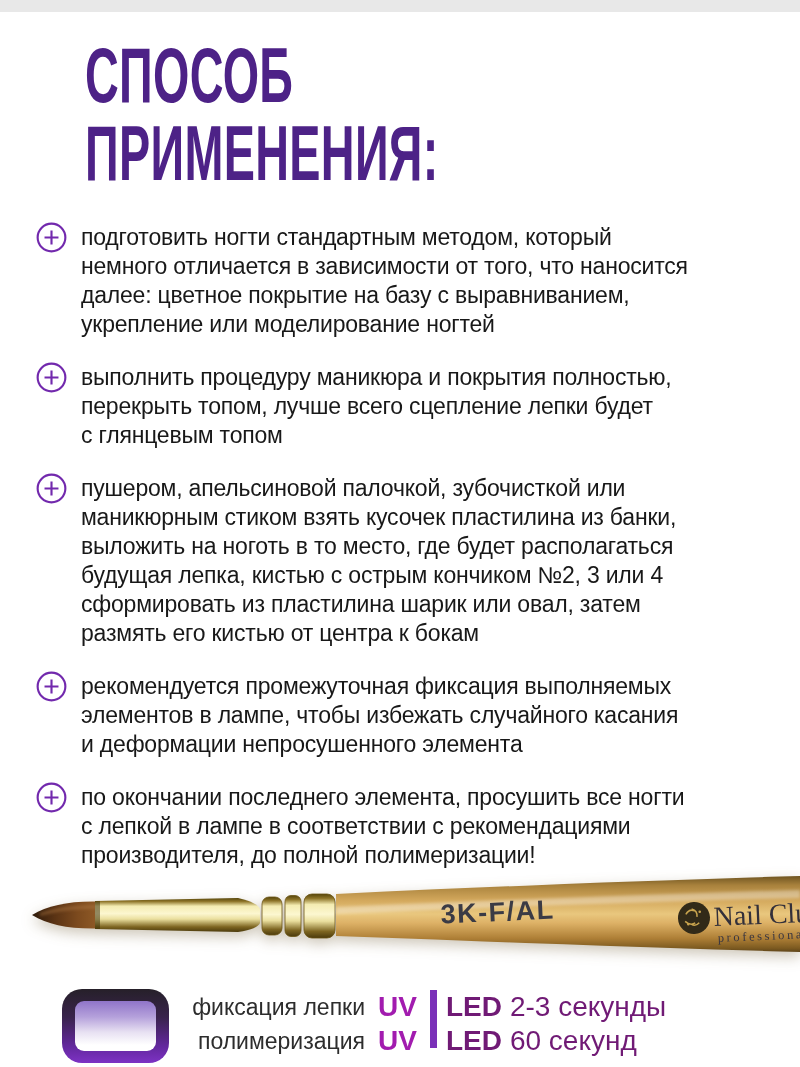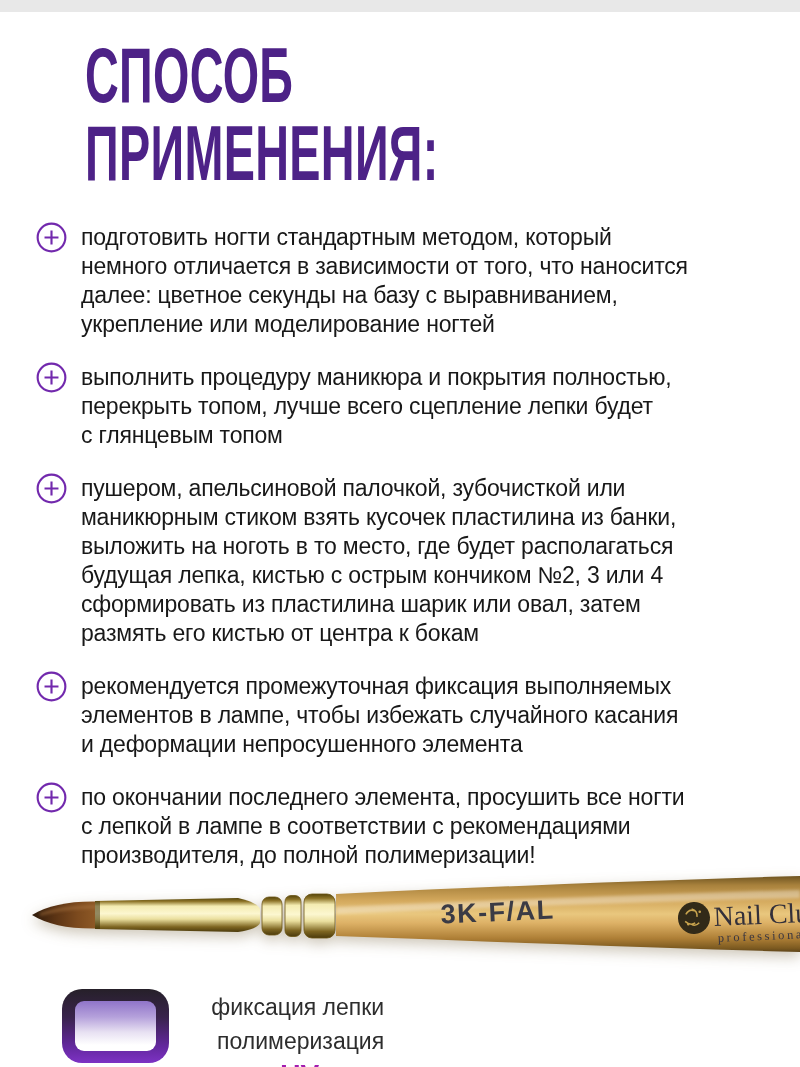--- a/index.html
+++ b/index.html
@@ -32,21 +32,21 @@
     border-radius:20px;
     background:linear-gradient(180deg,#262029 0%,#39234c 38%,#64289f 78%,#7d32c4 100%);
   }
   .lamp-inner {
     position:absolute; left:13px; right:13px; top:12px; bottom:12px;
     border-radius:9px;
     background:linear-gradient(180deg,#8f74c9 0%,#b5a1db 32%,#e7e0f2 62%,#ffffff 88%);
   }
   .curing {
     position:absolute; left:183px; top:978px; height:68px;
-    display:flex; align-items:center;flex-direction:column;
+    display:flex; 
   }
   .curing .col { display:flex; flex-direction:column; }
   .curing .labels { width:182px; text-align:right; font-size:23px; color:#2d2d2d; }
   .curing .labels div { line-height:34px; }
   .curing .uv { margin-left:13px; font-size:28px; font-weight:bold; color:#a21caf; }
   .curing .uv div { line-height:34px; }
   .curing .bar { width:7px; height:58px; background:#7a30b8; margin-left:13px; margin-right:9px; }
   .curing .ledtime div { line-height:34px; font-size:28px; color:#701a75; }
   .curing .ledtime b { font-weight:bold; margin-right:8px; }
 </style>
@@ -59,21 +59,21 @@
 ПРИМЕНЕНИЯ:</h1>
 
   <div class="steps">
     <div class="step">
       <svg class="step-icon" viewBox="0 0 32 32">
         <circle cx="16" cy="16" r="14.3" fill="none" stroke="#7229ad" stroke-width="2.2"></circle>
         <path d="M16 8.8 V23.2 M8.8 16 H23.2" stroke="#7229ad" stroke-width="2.2" fill="none"></path>
       </svg>
       <p class="step-text">подготовить ногти стандартным методом, который
 немного отличается в зависимости от того, что наносится
-далее: цветное секунды на базу с выравниванием,
+далее: цветное покрытие на базу с выравниванием,
 укрепление или моделирование ногтей</p>
     </div>
     <div class="step">
       <svg class="step-icon" viewBox="0 0 32 32">
         <circle cx="16" cy="16" r="14.3" fill="none" stroke="#7229ad" stroke-width="2.2"></circle>
         <path d="M16 8.8 V23.2 M8.8 16 H23.2" stroke="#7229ad" stroke-width="2.2" fill="none"></path>
       </svg>
       <p class="step-text">выполнить процедуру маникюра и покрытия полностью,
 перекрыть топом, лучше всего сцепление лепки будет
 с глянцевым топом</p>

